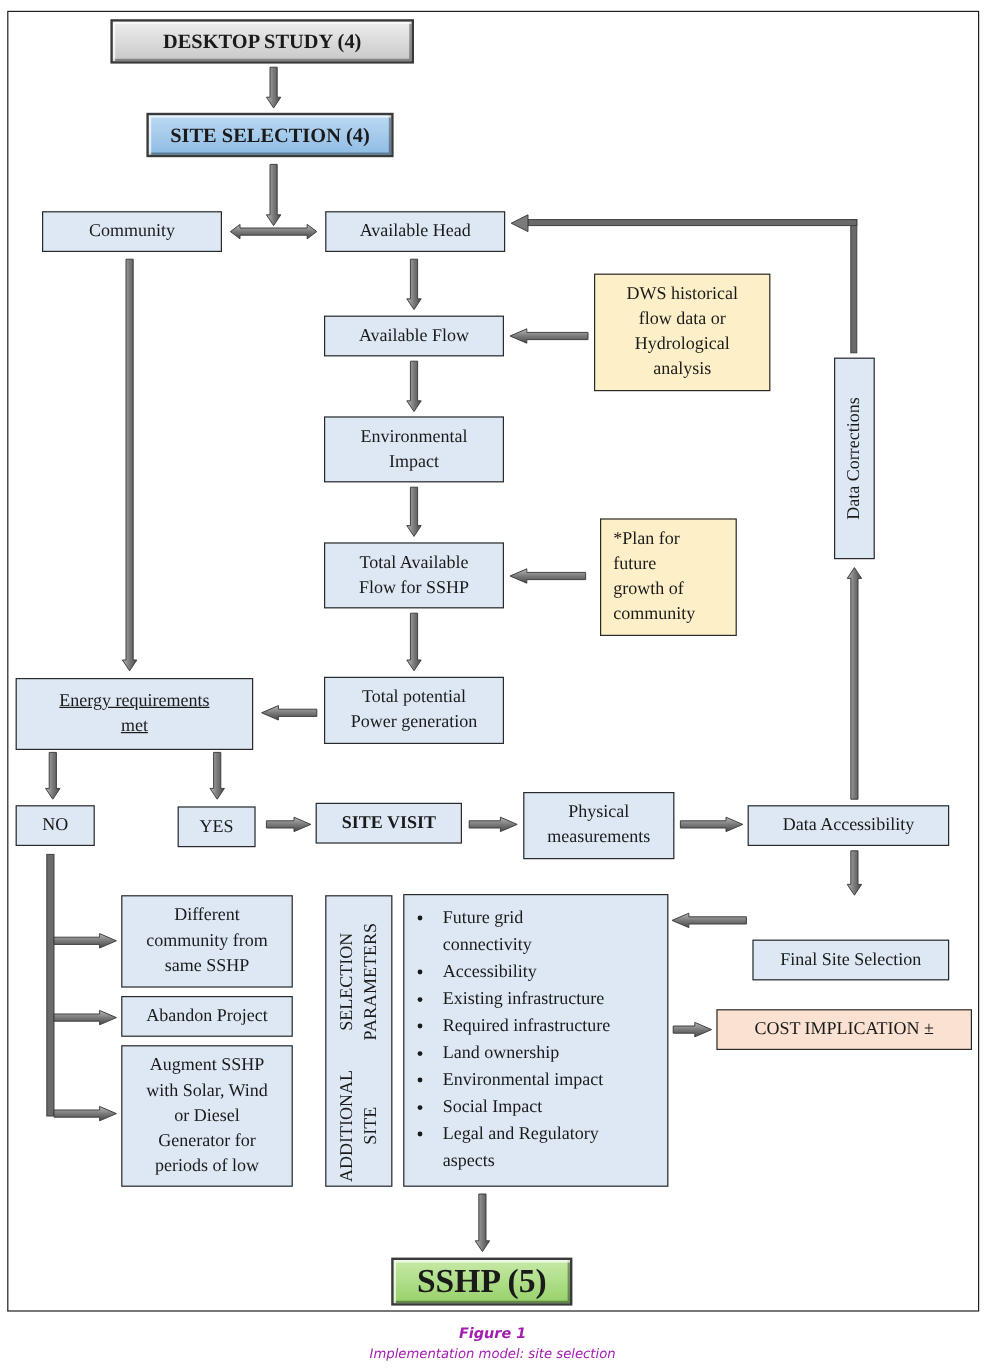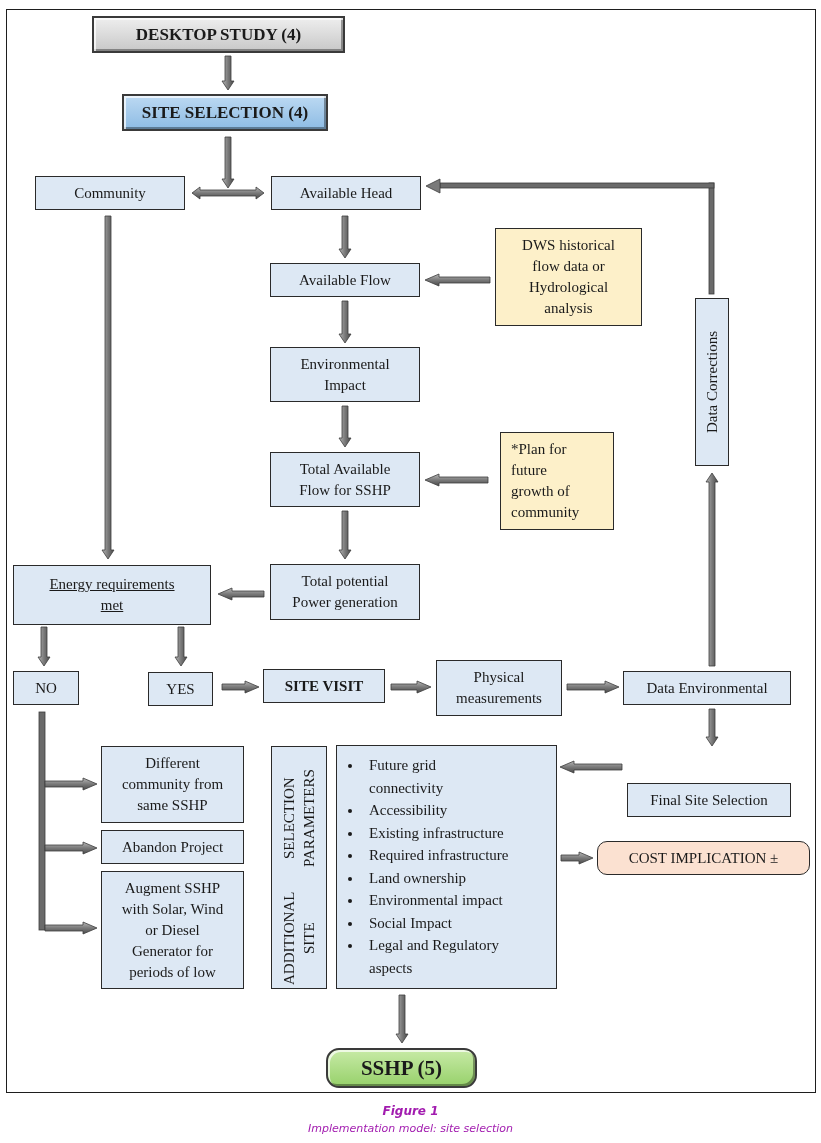--- a/index.html
+++ b/index.html
@@ -4,26 +4,26 @@
 <style>
   html, body { margin:0; padding:0; background:#ffffff; }
   body { width:821px; height:1143px; position:relative; overflow:hidden;
          font-family:"Liberation Serif", "DejaVu Serif", serif; color:#1a1a1a; }
   .frame { position:absolute; left:6px; top:9px; width:810px; height:1084px;
            border:1px solid #1e1e1e; box-sizing:border-box; }
   .box { position:absolute; box-sizing:border-box; border:1px solid #2a2a2a;
          background:#dde8f4; display:flex; align-items:center; justify-content:center;
          text-align:center; font-size:15px; line-height:21px; padding:0 4px; }
   .yellow { background:#fdf0c9; }
-  .peach { background:#fbe1d1;border-radius:10px; }
+  .peach { background:#fbe1d1; }
   .bevel { border:2px solid #3a3a3a; font-weight:bold; font-size:17px;
            box-shadow: inset 2px 2px 0 rgba(255,255,255,0.7), inset -2px -2px 0 rgba(0,0,0,0.35); }
   .bevel-gray { background:linear-gradient(#eeeeee,#c8c8c8); }
   .bevel-blue { background:linear-gradient(#bcd9f2,#8ebce4);text-align:right; }
-  .bevel-green { background:linear-gradient(#c7eaa6,#97d16b); font-size:21px;border-radius:13px; }
+  .bevel-green { background:linear-gradient(#c7eaa6,#97d16b); font-size:28px; }
   .multiline { flex-direction:column; }
   .left-align { justify-content:flex-start; text-align:left; align-items:flex-start; padding:8px 12px; flex-direction:column; }
   .vert { writing-mode:vertical-rl; transform:rotate(180deg); }
   ul.bullets { margin:0; padding:0 0 0 40px; list-style:disc; text-align:left; font-size:15px; line-height:22.5px; }
   ul.bullets li { padding-left:6px; }
   svg.arrows { position:absolute; left:0; top:0; }
   .caption { position:absolute; left:0; width:821px; text-align:center;
              font-family:"DejaVu Sans", sans-serif; font-style:italic; color:#a21caf; }
   .cap-title { top:1104px; font-size:12px; font-weight:bold; }
   .cap-text { top:1122px; font-size:11px; }
@@ -139,21 +139,21 @@
 <div class="box" style="left:263px;top:669px;width:122px;height:34px;font-weight:bold;">
     <span>SITE VISIT</span>
   </div>
 
 <div class="box multiline" style="left:436px;top:660px;width:126px;height:56px;">
   <span>Physical</span>
   <span>measurements</span>
 </div>
 
 <div class="box" style="left:623px;top:671px;width:168px;height:34px;">
-    <span>Data Environmental</span>
+    <span>Data Accessibility</span>
   </div>
 
 <div class="box" style="left:695px;top:298px;width:34px;height:168px;">
     <span class="vert">Data Corrections</span>
   </div>
 
 <div class="box" style="left:627px;top:750px;width:164px;height:34px;margin-top:33px;">
     <span>Final Site Selection</span>
   </div>
 

